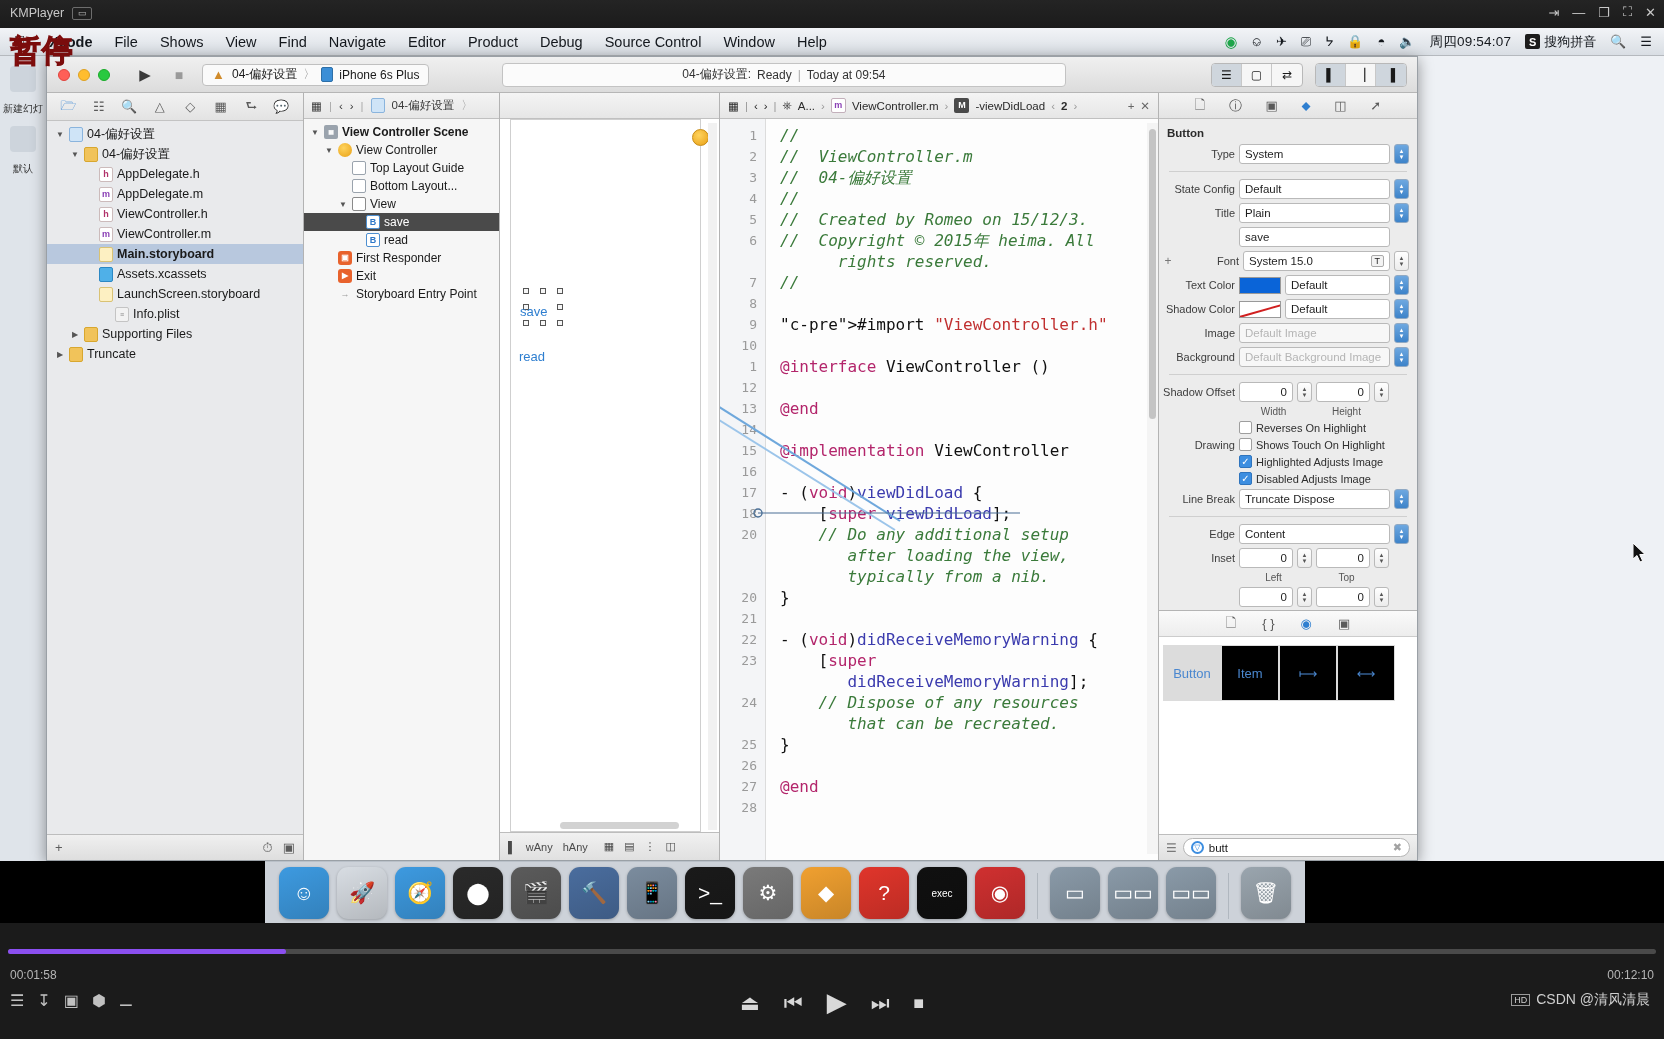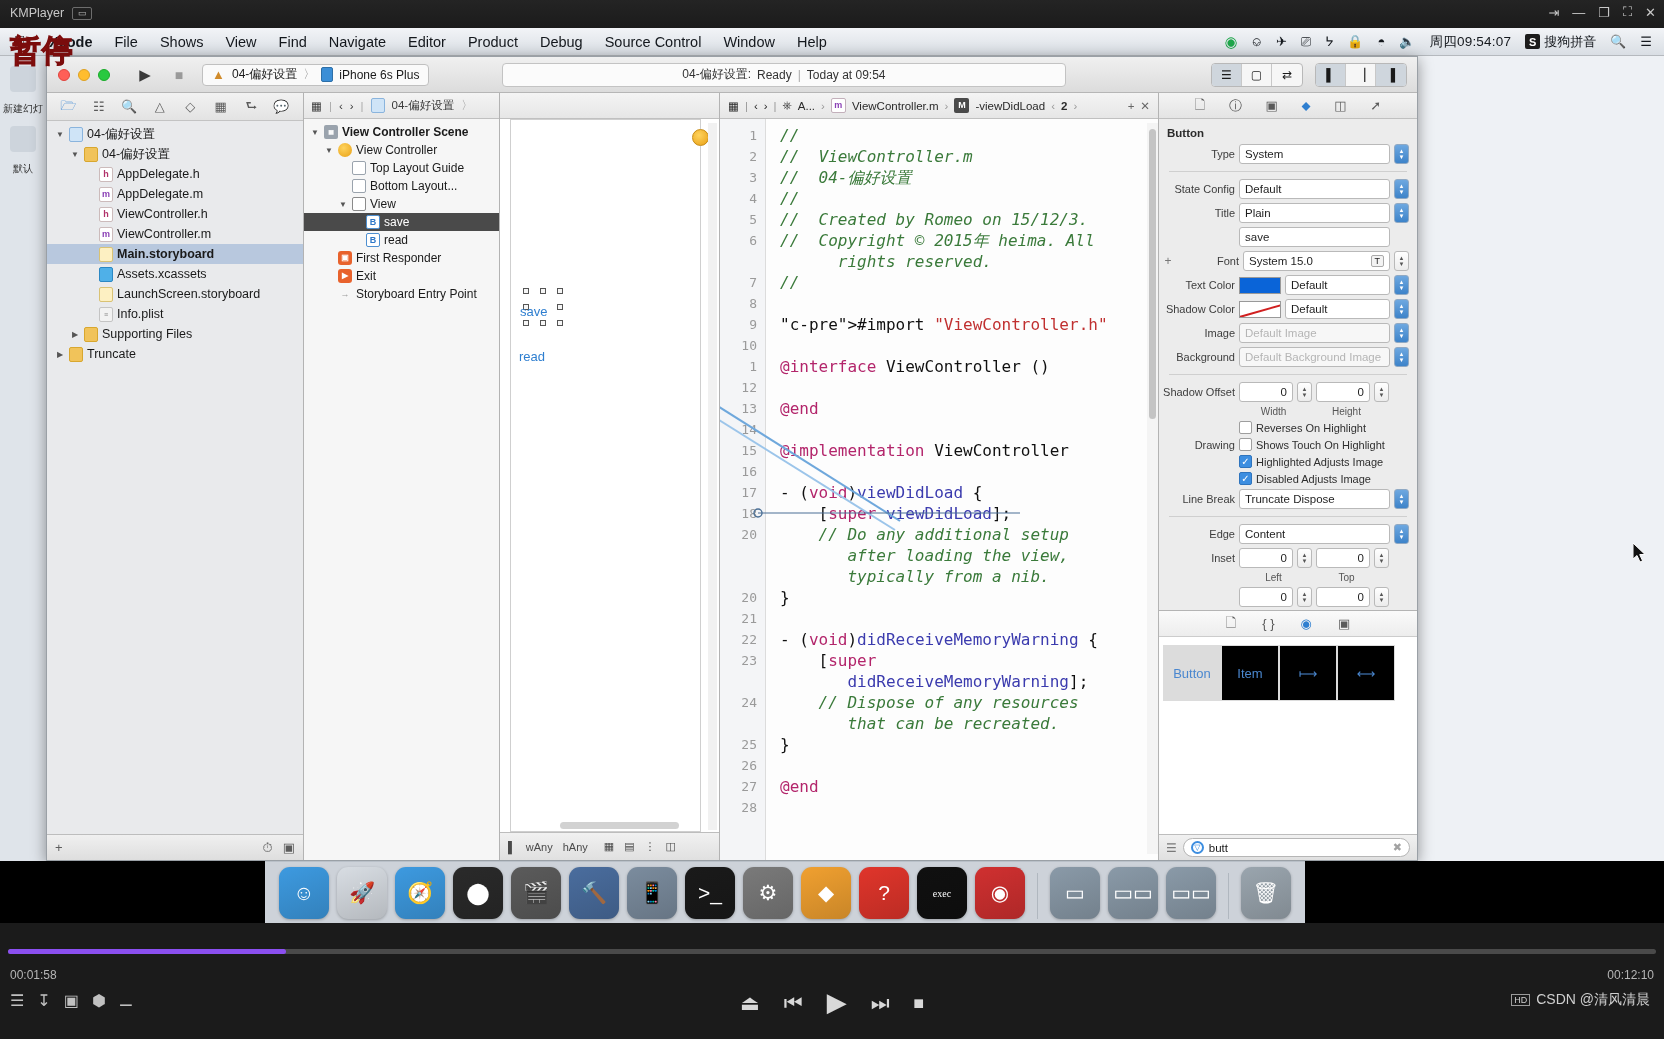--- a/index.html
+++ b/index.html
@@ -364,21 +364,21 @@
           <div class="ft-row" style="padding-left: 38px;">
             <span class="disc"></span>
             <span class="fi fi-xc"></span>
             <span class="ft-label">Assets.xcassets</span>
           </div>
           <div class="ft-row" style="padding-left: 38px;">
             <span class="disc"></span>
             <span class="fi fi-sb"></span>
             <span class="ft-label">LaunchScreen.storyboard</span>
           </div>
-          <div class="ft-row" style="padding-left: 38px;">
+          <div class="ft-row" style="padding-left: 38px; margin-left: 16px;">
             <span class="disc"></span>
             <span class="fi fi-plist">≡</span>
             <span class="ft-label">Info.plist</span>
           </div>
           <div class="ft-row" style="padding-left: 23px;">
             <span class="disc">▶</span>
             <span class="fi fi-folder"></span>
             <span class="ft-label">Supporting Files</span>
           </div>
           <div class="ft-row" style="padding-left: 8px;">
@@ -745,21 +745,21 @@
     <div class="dock-app" style="background: linear-gradient(160deg, rgb(216, 221, 227), rgba(0, 0, 0, 0.165)) rgb(216, 221, 227);">🚀</div>
     <div class="dock-app" style="background: linear-gradient(160deg, rgb(61, 154, 224), rgba(0, 0, 0, 0.165)) rgb(61, 154, 224);">🧭</div>
     <div class="dock-app" style="background: linear-gradient(160deg, rgb(42, 42, 42), rgba(0, 0, 0, 0.165)) rgb(42, 42, 42);">⬤</div>
     <div class="dock-app" style="background: linear-gradient(160deg, rgb(91, 91, 91), rgba(0, 0, 0, 0.165)) rgb(91, 91, 91);">🎬</div>
     <div class="dock-app" style="background: linear-gradient(160deg, rgb(74, 109, 158), rgba(0, 0, 0, 0.165)) rgb(74, 109, 158);">🔨</div>
     <div class="dock-app" style="background: linear-gradient(160deg, rgb(123, 140, 158), rgba(0, 0, 0, 0.165)) rgb(123, 140, 158);">📱</div>
     <div class="dock-app" style="background: linear-gradient(160deg, rgb(26, 26, 26), rgba(0, 0, 0, 0.165)) rgb(26, 26, 26);">&gt;_</div>
     <div class="dock-app" style="background: linear-gradient(160deg, rgb(122, 122, 122), rgba(0, 0, 0, 0.165)) rgb(122, 122, 122);">⚙</div>
     <div class="dock-app" style="background: linear-gradient(160deg, rgb(240, 160, 48), rgba(0, 0, 0, 0.165)) rgb(240, 160, 48);">◆</div>
     <div class="dock-app" style="background: linear-gradient(160deg, rgb(224, 53, 43), rgba(0, 0, 0, 0.165)) rgb(224, 53, 43);">?</div>
-    <div class="dock-app" style="background: linear-gradient(160deg, rgb(16, 16, 16), rgba(0, 0, 0, 0.165)) rgb(16, 16, 16); font-size: 10px; font-family: Liberation Serif, serif;">exec</div>
+    <div class="dock-app" style="background: linear-gradient(160deg, rgb(16, 16, 16), rgba(0, 0, 0, 0.165)) rgb(16, 16, 16); font-size: 10px;">exec</div>
     <div class="dock-app" style="background: linear-gradient(160deg, rgb(208, 48, 48), rgba(0, 0, 0, 0.165)) rgb(208, 48, 48);">◉</div>
     <div class="dock-sep"></div>
     <div class="dock-app" style="background: linear-gradient(160deg, rgb(138, 154, 168), rgba(0, 0, 0, 0.165)) rgb(138, 154, 168);">▭</div>
     <div class="dock-app" style="background: linear-gradient(160deg, rgb(138, 154, 168), rgba(0, 0, 0, 0.165)) rgb(138, 154, 168);">▭▭</div>
     <div class="dock-app" style="background: linear-gradient(160deg, rgb(138, 154, 168), rgba(0, 0, 0, 0.165)) rgb(138, 154, 168);">▭▭</div>
     <div class="dock-sep"></div>
     <div class="dock-app" style="background: linear-gradient(160deg, rgb(154, 165, 174), rgba(0, 0, 0, 0.165)) rgb(154, 165, 174);">🗑</div>
   </div>
 
 <div id="blue-strip">

